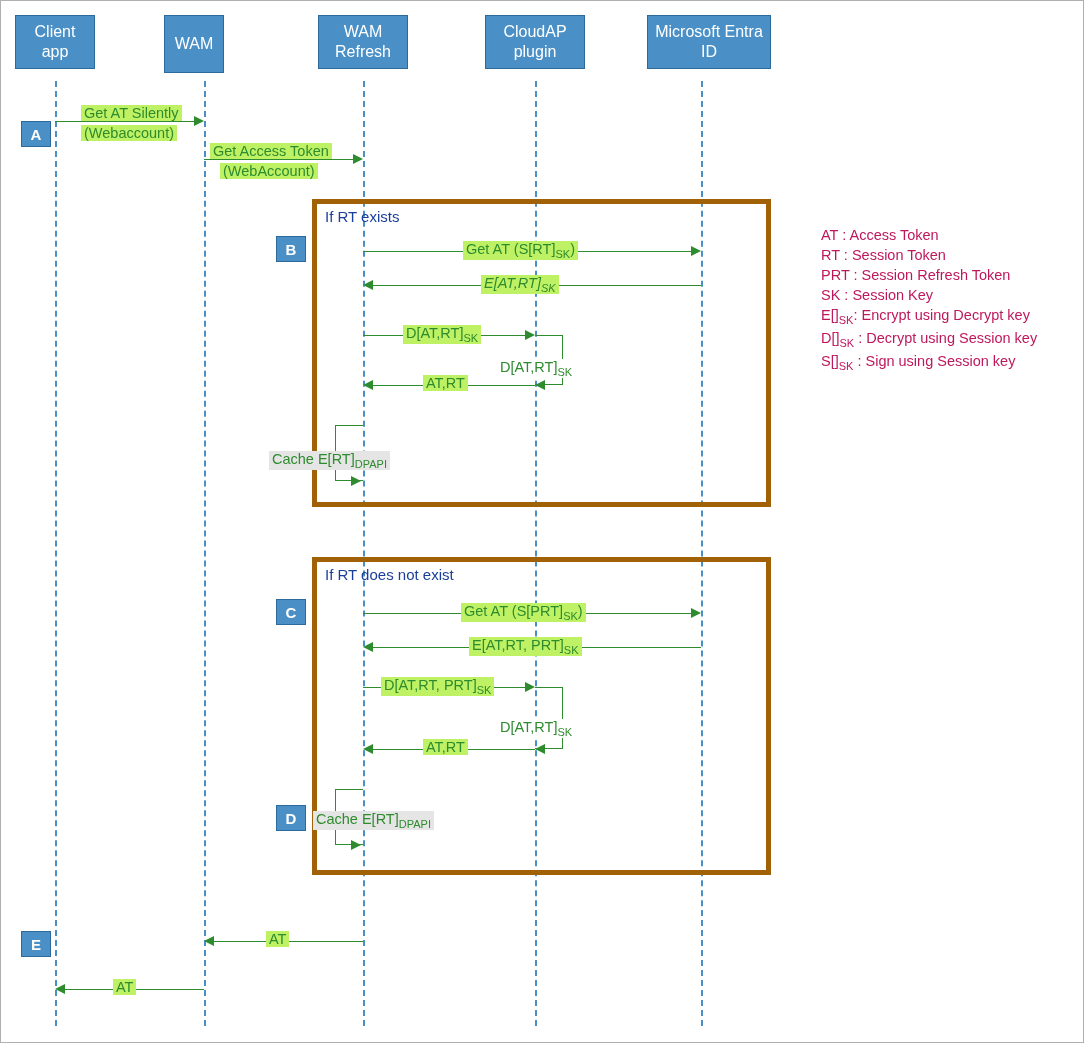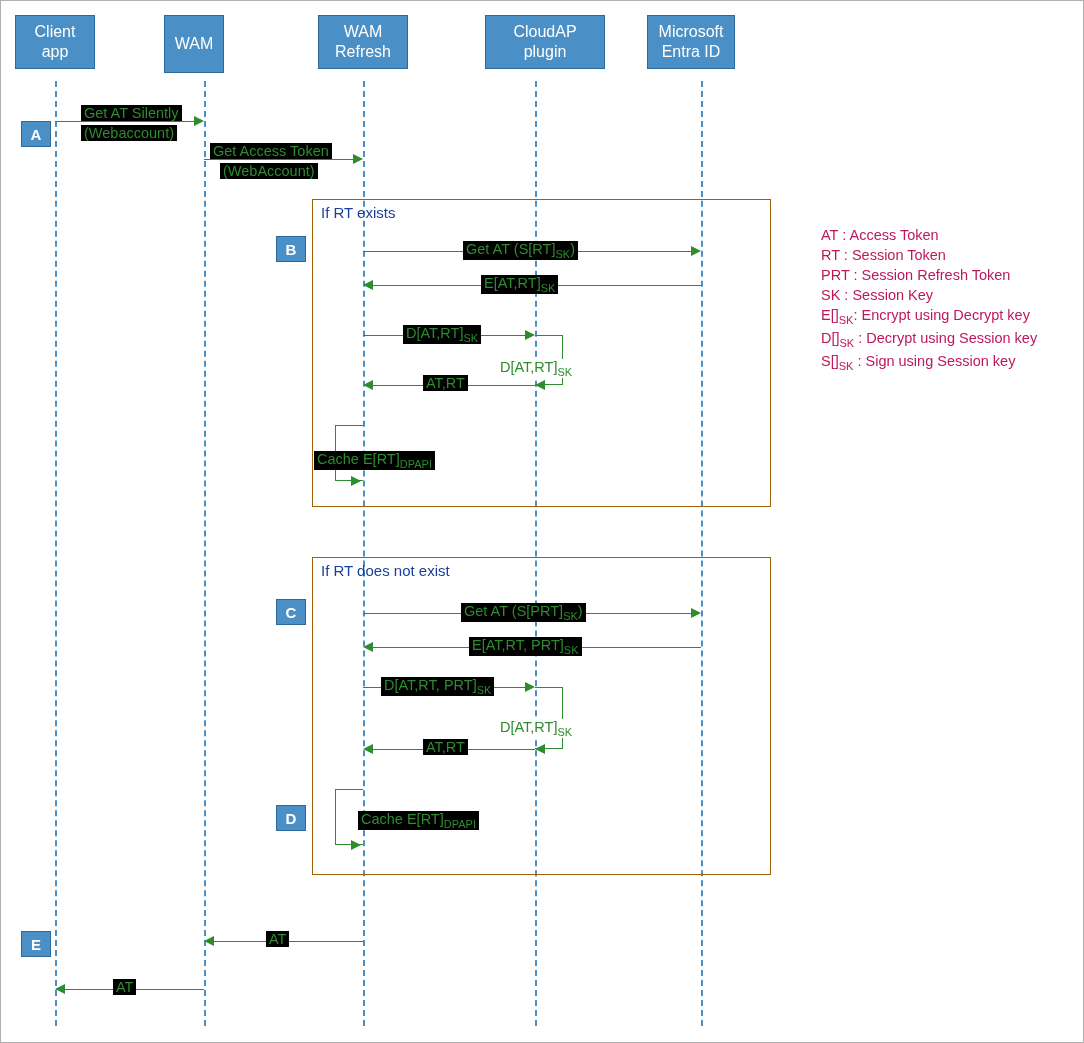--- a/index.html
+++ b/index.html
@@ -22,42 +22,42 @@
 
   
   .step {
     position: absolute; width: 30px; height: 26px; background: #4a90c6;
     color: #fff; font-weight: 700; text-align: center; line-height: 26px;
     border: 1px solid #2b6a9a; font-size: 15px;
   }
 
   
   .altbox {
-    position: absolute; border: 1px solid #a16207;
+    position: absolute; border: 5px solid #a16207;
   }
   .althead {
     position: absolute; left: 8px; top: 4px; color: #1a3f9a; font-size: 15px;
   }
 
   
   .msg { position: absolute; }
   .msg .line { position: absolute; top: 0; height: 0; border-top: 1.5px solid #2e8b2e; }
   .msg .head-r {
     position: absolute; top: -5px; width: 0; height: 0;
     border-top: 5px solid transparent; border-bottom: 5px solid transparent;
     border-left: 10px solid #2e8b2e;
   }
   .msg .head-l {
     position: absolute; top: -5px; width: 0; height: 0;
     border-top: 5px solid transparent; border-bottom: 5px solid transparent;
     border-right: 10px solid #2e8b2e;
   }
   .msg .lbl {
     position: absolute; color: #2e8b2e; white-space: nowrap;
-    background: #000000; padding: 0 3px; font-size: 14.5px;
+    background: #bef264; padding: 0 3px; font-size: 14.5px;
   }
   .msg .lbl sub { font-size: 11px; vertical-align: sub; }
 
   
   .selfmsg { position: absolute; }
   .selfmsg .arm {
     position: absolute; border: 1.5px solid #2e8b2e; border-left: 0;
   }
   .selfmsg .head-l {
     position: absolute; width: 0; height: 0;
@@ -67,40 +67,40 @@
   .selfmsg .lbl { position: absolute; color: #2e8b2e; white-space: nowrap; background: #fff; padding: 0 3px; font-size: 14.5px; }
   .selfmsg .lbl sub { font-size: 11px; vertical-align: sub; }
 
   .selfmsgL { position: absolute; }
   .selfmsgL .arm { position: absolute; border: 1.5px solid #2e8b2e; border-right: 0; }
   .selfmsgL .head-l {
     position: absolute; width: 0; height: 0;
     border-top: 5px solid transparent; border-bottom: 5px solid transparent;
     border-right: 10px solid #2e8b2e;
   }
-  .selfmsgL .lbl { position: absolute; color: #2e8b2e; white-space: nowrap; background: #000000; padding: 0 3px; font-size: 14.5px; margin-left: 45px; }
+  .selfmsgL .lbl { position: absolute; color: #2e8b2e; white-space: nowrap; background: #e5e5e5; padding: 0 3px; font-size: 14.5px; }
   .selfmsgL .lbl sub { font-size: 11px; vertical-align: sub; }
 
   
   .glossary {
     position: absolute; left: 820px; top: 226px; width: 240px; color: #be185d; font-size: 14.5px;
   }
   .glossary .row { margin-bottom: 4px; }
   .glossary sub { font-size: 11px; vertical-align: sub; }
 </style>
 </head>
 <body>
 
 <div class="canvas">
 
   <div class="participant two-line" style="left:14px;  width:80px;">Client app</div>
   <div class="participant" style="left:163px; width:60px; padding-top:18px; padding-bottom:18px;">WAM</div>
   <div class="participant two-line" style="left:317px; width:90px;">WAM Refresh</div>
-  <div class="participant two-line" style="left:484px; width:120px;">CloudAP plugin</div>
-  <div class="participant two-line" style="left:646px; width:88px;">Microsoft Entra ID</div>
+  <div class="participant two-line" style="left:484px; width:100px;">CloudAP plugin</div>
+  <div class="participant two-line" style="left:646px; width:124px;">Microsoft Entra ID</div>
 
   <div class="lifeline" style="left:54px;"></div>
   <div class="lifeline" style="left:203px;"></div>
   <div class="lifeline" style="left:362px;"></div>
   <div class="lifeline" style="left:534px;"></div>
   <div class="lifeline" style="left:700px;"></div>
 
   <div class="step" style="left:20px; top:120px;">A</div>
 
   <div class="msg" style="left:54px; top:120px; width:149px;">
@@ -127,21 +127,21 @@
     <div class="line" style="left:0; width:328px;"></div>
     <div class="head-r" style="left:328px;"></div>
     <div class="lbl" style="left:100px; top:-10px;">
       <span>Get AT (S[RT]</span><sub>SK</sub><span>)</span>
     </div>
   </div>
 
   <div class="msg" style="left:362px; top:284px; width:338px;">
     <div class="line" style="left:10px; width:328px;"></div>
     <div class="head-l" style="left:0;"></div>
-    <div class="lbl" style="left:118px; top:-10px;">
+    <div class="lbl" style="left:118px; top:-10px;font-style:italic;">
       <span>E[AT,RT]</span><sub>SK</sub>
     </div>
   </div>
 
   <div class="msg" style="left:362px; top:334px; width:172px;">
     <div class="line" style="left:0; width:162px;"></div>
     <div class="head-r" style="left:162px;"></div>
     <div class="lbl" style="left:40px; top:-10px;">
       <span>D[AT,RT]</span><sub>SK</sub>
     </div>

